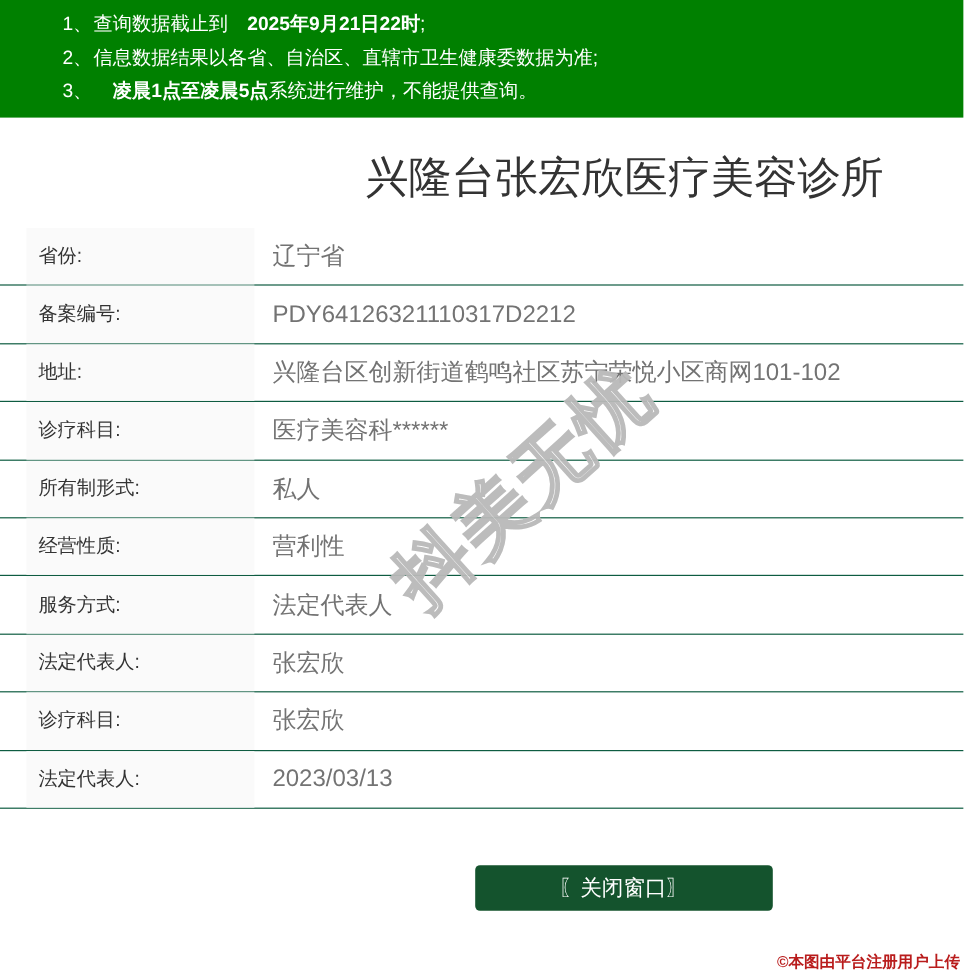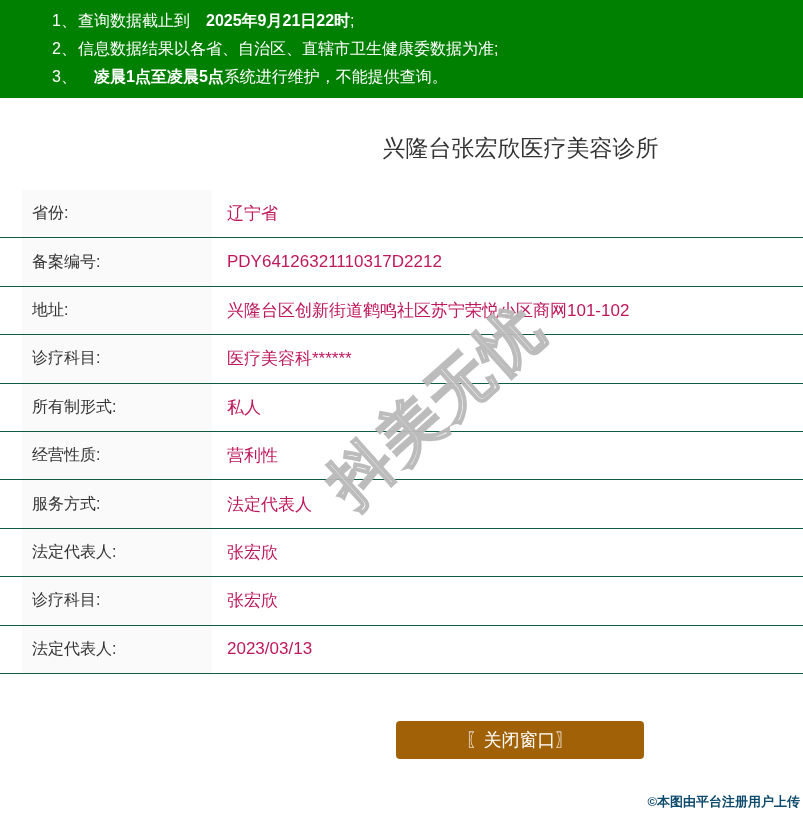--- a/index.html
+++ b/index.html
@@ -7,35 +7,35 @@
   .page{position:relative;width:803px;height:813px;background:#fff;overflow:hidden;}
 
   
   .banner{height:98px;background:#008000;color:#fff;box-sizing:border-box;padding-top:7px;}
   .notice{display:flex;font-size:16px;line-height:28px;padding-left:52px;}
   .notice .num{width:26px;flex:0 0 26px;}
   .notice .bold{font-weight:bold;padding-left:16px;}
 
   
   .title-wrap{padding-left:238px;text-align:center;margin-top:30px;height:40px;}
-  .title{font-size:23px;line-height:40px;font-weight:400;color:#333;margin:0;display:inline;}
+  .title{font-size:36px;line-height:40px;font-weight:400;color:#333;margin:0;display:inline;font-family:Liberation Serif, serif;}
 
   
   .table{margin-top:22px;}
   .row{display:flex;align-items:stretch;height:48.4px;box-sizing:border-box;border-bottom:1px solid #0e5c41;padding-left:22px;}
   .row .label{width:190px;flex:0 0 190px;background:#fafafa;display:flex;align-items:center;padding-left:10px;box-sizing:border-box;font-size:16px;color:#333;}
-  .row .value{flex:1;display:flex;align-items:center;padding-left:15px;font-size:17px;color:#be185d;}
+  .row .value{flex:1;display:flex;align-items:center;padding-left:15px;font-size:20px;color:#737373;}
 
   
   .watermark{position:absolute;left:300px;top:352px;width:300px;transform:rotate(-42deg);transform-origin:center;font-size:62px;font-weight:700;letter-spacing:4px;color:#fff;-webkit-text-stroke:2px #b9b9b9;text-shadow:0 0 1px #c8c8c8;opacity:.95;pointer-events:none;white-space:nowrap;}
 
   
   .btn-row{margin-top:47px;padding-left:236px;text-align:center;}
-  .close-btn{width:248px;height:38px;background:#a16207;color:#fff;font-size:18px;border:none;border-radius:4px;font-family:inherit;cursor:pointer;}
-  .credit{position:absolute;right:3px;bottom:2px;font-size:13px;font-weight:bold;color:#0c4a6e;
+  .close-btn{width:248px;height:38px;background:#14532d;color:#fff;font-size:18px;border:none;border-radius:4px;font-family:inherit;cursor:pointer;}
+  .credit{position:absolute;right:3px;bottom:2px;font-size:13px;font-weight:bold;color:#b91c1c;
     text-shadow:-1px -1px 0 #fff,1px -1px 0 #fff,-1px 1px 0 #fff,1px 1px 0 #fff,0 -1px 0 #fff,0 1px 0 #fff,-1px 0 0 #fff,1px 0 0 #fff;}
 </style>
 </head>
 <body>
 
 <div class="page">
 
   <div class="banner">
     <div class="notice">
       <span class="num">1、</span>

